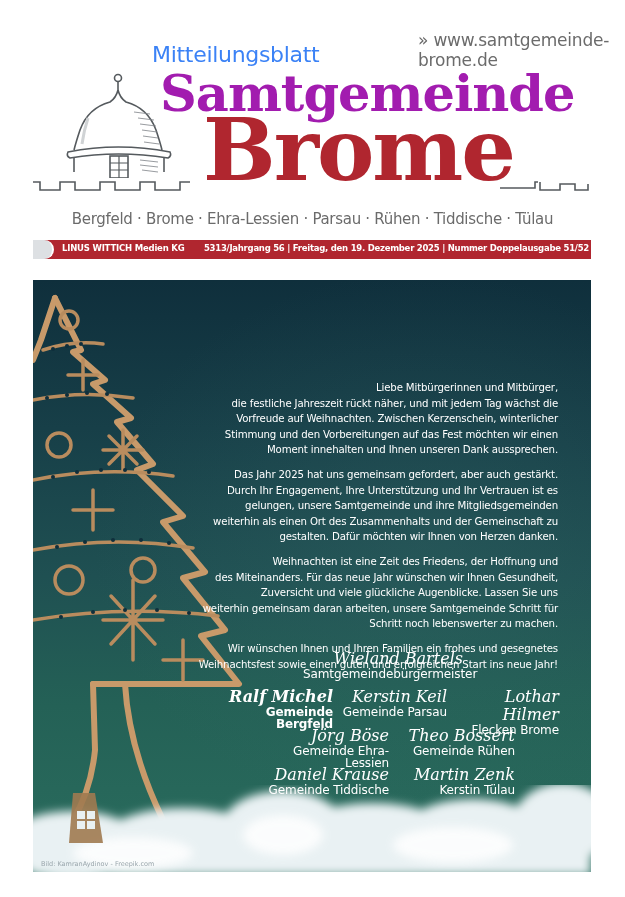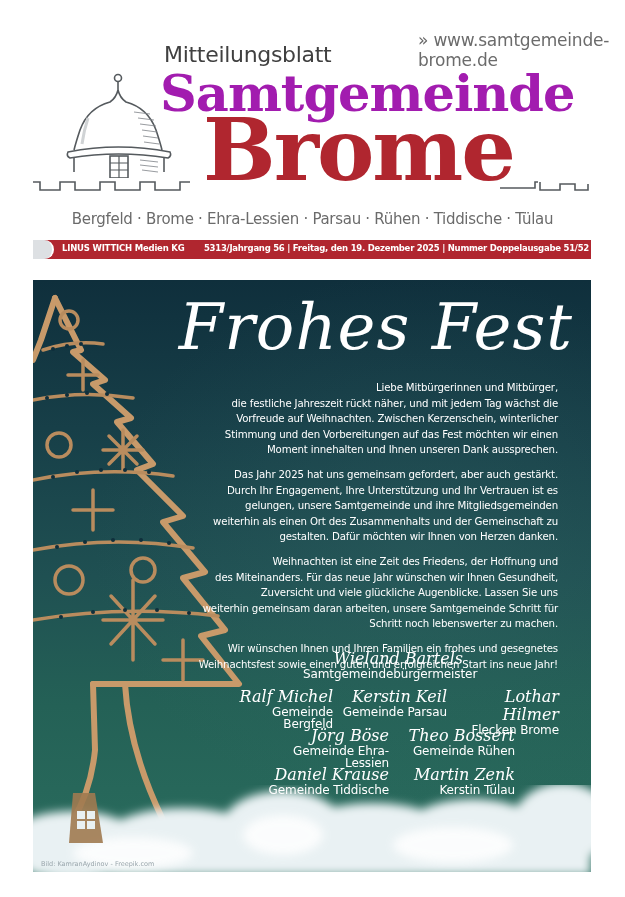--- a/index.html
+++ b/index.html
@@ -1,20 +1,20 @@
 <!DOCTYPE html>
 <html><head>
 <meta charset="utf-8">
 <style>
   html, body { margin:0; padding:0; }
   body { width:625px; height:897px; background:#ffffff; position:relative; overflow:hidden; font-family:"DejaVu Sans", sans-serif; }
   .abs { position:absolute; }
 
   .website { left:418px; top:30px; font-size:17px; color:#6b6b6b; font-family:"DejaVu Sans", sans-serif; letter-spacing:-0.2px; }
-  .mtitle { left:164px; top:42px; font-size:22px; color:#404040; font-family:"DejaVu Sans", sans-serif; letter-spacing:-0.3px; }
+  .mtitle { left:152px; top:42px; font-size:22px; color:#3b82f6; font-family:"DejaVu Sans", sans-serif; letter-spacing:-0.3px; }
   .samt { left:160px; top:68px; font-size:51px; color:#a21caf; font-family:"DejaVu Serif", serif; font-weight:bold; letter-spacing:-1px; line-height:1; }
   .brome { left:203px; top:107px; font-size:86px; color:#b0262f; font-family:"DejaVu Serif", serif; font-weight:bold; letter-spacing:-2px; line-height:1; }
 
   .logo-svg { left:30px; top:68px; }
   .wall-svg { left:30px; top:172px; }
 
   .places { left:0; width:625px; top:210px; text-align:center; font-size:15px; color:#6b6b6b; font-family:"DejaVu Sans", sans-serif; letter-spacing:-0.3px; }
 
   .redbar { left:33px; top:240px; width:558px; height:19px; background:#b0262f; }
   .pill { left:33px; top:240px; width:19px; height:19px; background:#dde0e3; border-radius:0 10px 10px 0; border-right:2px solid #ffffff; }
@@ -153,21 +153,20 @@
       <path d="M40 8 L62 8 L70 58 L36 58 Z"></path>
     </g>
     <g fill="#e9f1f3">
       <rect x="44" y="26" width="8" height="8"></rect>
         <rect x="54" y="26" width="8" height="8"></rect>
       <rect x="44" y="36" width="8" height="8"></rect>
         <rect x="54" y="36" width="8" height="8"></rect>
     </g>
   </svg>
 
-  <div class="abs frohes">Frohes Fest</div>
 
   <div class="abs letter">
     <p>Liebe Mitbürgerinnen und Mitbürger,
 die festliche Jahreszeit rückt näher, und mit jedem Tag wächst die
 Vorfreude auf Weihnachten. Zwischen Kerzenschein, winterlicher
 Stimmung und den Vorbereitungen auf das Fest möchten wir einen
 Moment innehalten und Ihnen unseren Dank aussprechen.</p>
     <p>Das Jahr 2025 hat uns gemeinsam gefordert, aber auch gestärkt.
 Durch Ihr Engagement, Ihre Unterstützung und Ihr Vertrauen ist es
 gelungen, unsere Samtgemeinde und ihre Mitgliedsgemeinden
@@ -179,21 +178,21 @@
 weiterhin gemeinsam daran arbeiten, unsere Samtgemeinde Schritt für
 Schritt noch lebenswerter zu machen.</p>
     <p>Wir wünschen Ihnen und Ihren Familien ein frohes und gesegnetes
 Weihnachtsfest sowie einen guten und erfolgreichen Start ins neue Jahr!</p>
   </div>
 
   <div class="sig" style="left:270px; top:370px; width:160px;">
     <span class="nm">Wieland Bartels</span>
     <span class="rl">Samtgemeindebürgermeister</span>
   </div>
-  <div class="sig" style="left:190px; top:408px; width:110px;">
+  <div class="sig" style="left:190px; top:408px; width:110px;font-weight:bold;">
     <span class="nm">Ralf Michel</span>
     <span class="rl">Gemeinde Bergfeld</span>
   </div>
   <div class="sig" style="left:304px; top:408px; width:110px;">
     <span class="nm">Kerstin Keil</span>
     <span class="rl">Gemeinde Parsau</span>
   </div>
   <div class="sig" style="left:416px; top:408px; width:110px;">
     <span class="nm">Lothar Hilmer</span>
     <span class="rl">Flecken Brome</span>

